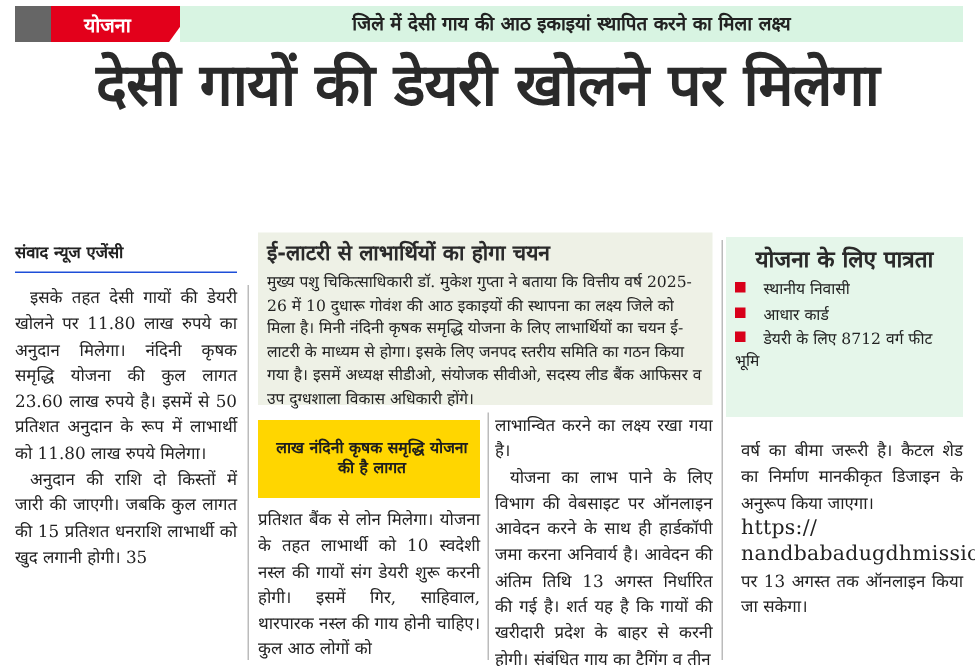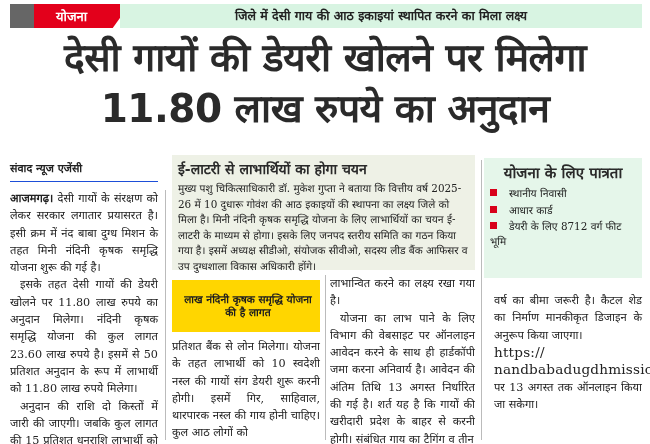--- a/index.html
+++ b/index.html
@@ -57,27 +57,25 @@
   <div class="red">
     <span>योजना</span>
   </div>
   <div class="green">
     <span>जिले में देसी गाय की आठ इकाइयां स्थापित करने का मिला लक्ष्य</span>
   </div>
 </div>
 
 <div class="headline">
   <div class="l1">देसी गायों की डेयरी खोलने पर मिलेगा</div>
-  <div class="l2">11.80 लाख रुपये का अनुदान</div>
 </div>
 
 <div class="byline">संवाद न्यूज एजेंसी</div>
 
 <div class="col1 col-text">
-  <p><b>आजमगढ़।</b> <span>देसी गायों के संरक्षण को लेकर सरकार लगातार प्रयासरत है। इसी क्रम में नंद बाबा दुग्ध मिशन के तहत मिनी नंदिनी कृषक समृद्धि योजना शुरू की गई है।</span></p>
   <p class="ind">इसके तहत देसी गायों की डेयरी खोलने पर 11.80 लाख रुपये का अनुदान मिलेगा। नंदिनी कृषक समृद्धि योजना की कुल लागत 23.60 लाख रुपये है। इसमें से 50 प्रतिशत अनुदान के रूप में लाभार्थी को 11.80 लाख रुपये मिलेगा।</p>
   <p class="ind">अनुदान की राशि दो किस्तों में जारी की जाएगी। जबकि कुल लागत की 15 प्रतिशत धनराशि लाभार्थी को खुद लगानी होगी। 35</p>
 </div>
 
 <div class="rule" style="left:165px; top:190px; height:250px;"></div>
 
 <div class="lottery">
   <div class="h">ई-लाटरी से लाभार्थियों का होगा चयन</div>
   <div class="t">मुख्य पशु चिकित्साधिकारी डॉ. मुकेश गुप्ता ने बताया कि वित्तीय वर्ष 2025-26 में 10 दुधारू गोवंश की आठ इकाइयों की स्थापना का लक्ष्य जिले को मिला है। मिनी नंदिनी कृषक समृद्धि योजना के लिए लाभार्थियों का चयन ई-लाटरी के माध्यम से होगा। इसके लिए जनपद स्तरीय समिति का गठन किया गया है। इसमें अध्यक्ष सीडीओ, संयोजक सीवीओ, सदस्य लीड बैंक आफिसर व उप दुग्धशाला विकास अधिकारी होंगे।</div>
 </div>

